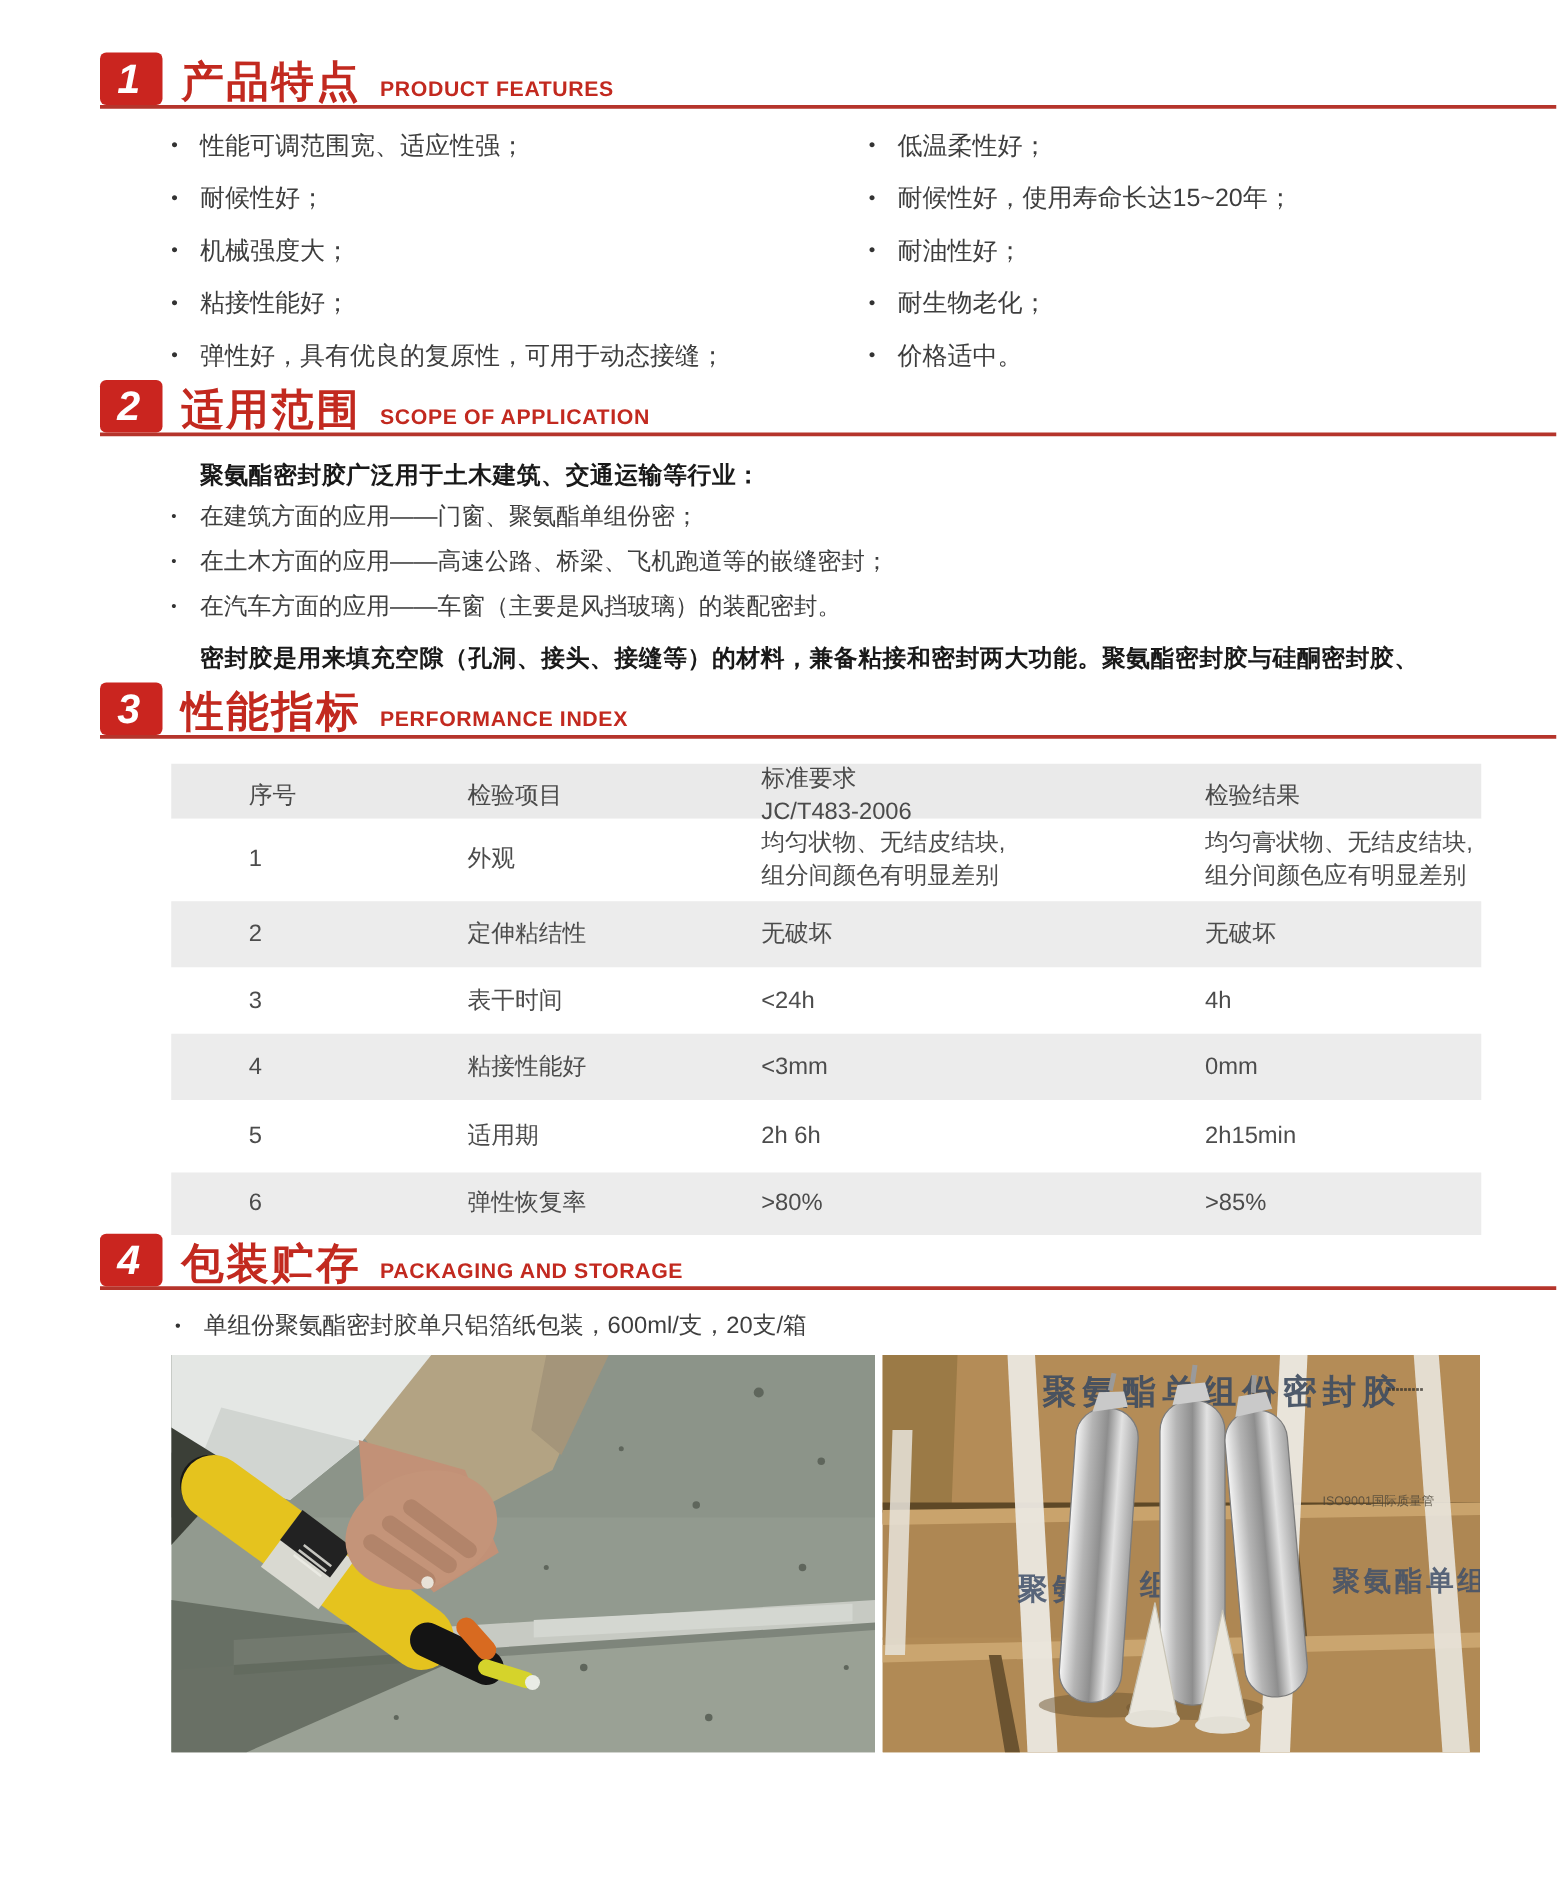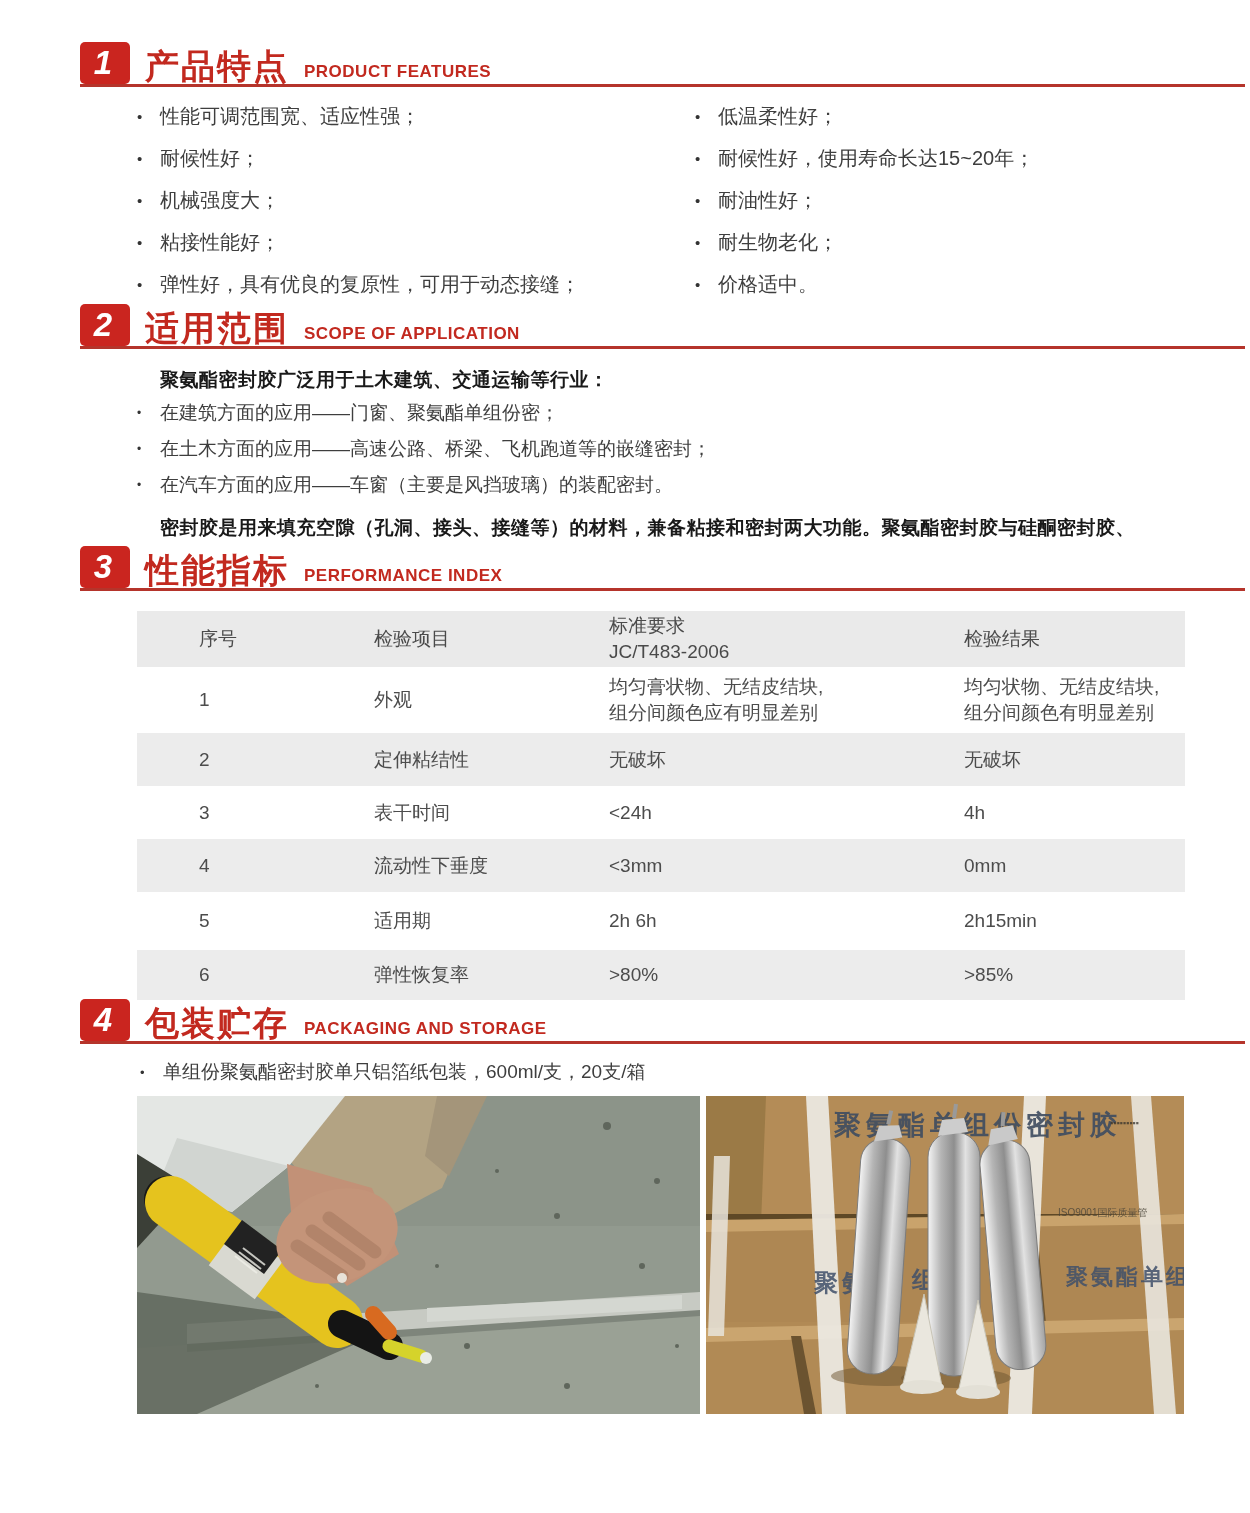--- a/index.html
+++ b/index.html
@@ -42,21 +42,21 @@
   .scope { margin-top:16px; }
   .scope-intro { padding-left:160px; font-size:19px; font-weight:bold; color:#191919; height:30px; display:flex; align-items:center; letter-spacing:0.5px;}
   .scope-item { padding-left:137px; height:36px; display:flex; align-items:center; font-size:19px; color:#3e3e3e; }
   .scope-item .dot { font-size:12px; }
   .scope-note { padding-left:160px; padding-right:40px; margin-top:6px; font-size:19px; font-weight:bold; color:#191919; line-height:38px; letter-spacing:0.5px;}
 
   
   .ptable { margin:20px 0 0 137px; width:1048px; font-size:19px; color:#4c4c4c; }
   .t-row { display:grid; grid-template-columns:175px 235px 355px 283px; align-items:center; }
   .t-row > div { padding-left:62px; line-height:26px; }
-  .t-head { background:#eaeaea; height:56px; color:#4a4a4a; }
+  .t-head { background:#eaeaea; height:44px; color:#4a4a4a; }
   .t-r1 { background:#ffffff; height:66px; }
   .t-r2 { background:#ececec; height:53px; }
   .t-r3 { background:#ffffff; height:53px; }
   .t-r4 { background:#ececec; height:53px; }
   .t-r5 { background:#ffffff; height:58px; }
   .t-r6 { background:#ececec; height:50px; }
   .two-line span { display:block; }
 
   
   .pack-line { margin-top:14px; padding-left:140px; height:28px; display:flex; align-items:center; font-size:19px; color:#3e3e3e; }
@@ -160,43 +160,43 @@
       <div class="two-line">
         <span>标准要求</span>
         <span>JC/T483-2006</span>
       </div>
       <div>检验结果</div>
     </div>
     <div class="t-row t-r1">
       <div>1</div>
       <div>外观</div>
       <div class="two-line">
+        <span>均匀状物、无结皮结块,</span>
+        <span>组分间颜色有明显差别</span>
+      </div>
+      <div class="two-line">
         <span>均匀膏状物、无结皮结块,</span>
         <span>组分间颜色应有明显差别</span>
-      </div>
-      <div class="two-line">
-        <span>均匀状物、无结皮结块,</span>
-        <span>组分间颜色有明显差别</span>
       </div>
     </div>
     <div class="t-row t-r2">
       <div>2</div>
       <div>定伸粘结性</div>
       <div>无破坏</div>
       <div>无破坏</div>
     </div>
     <div class="t-row t-r3">
       <div>3</div>
       <div>表干时间</div>
       <div>&lt;24h</div>
       <div>4h</div>
     </div>
     <div class="t-row t-r4">
       <div>4</div>
-      <div>流动性下垂度</div>
+      <div>粘接性能好</div>
       <div>&lt;3mm</div>
       <div>0mm</div>
     </div>
     <div class="t-row t-r5">
       <div>5</div>
       <div>适用期</div>
       <div>2h 6h</div>
       <div>2h15min</div>
     </div>
     <div class="t-row t-r6">

